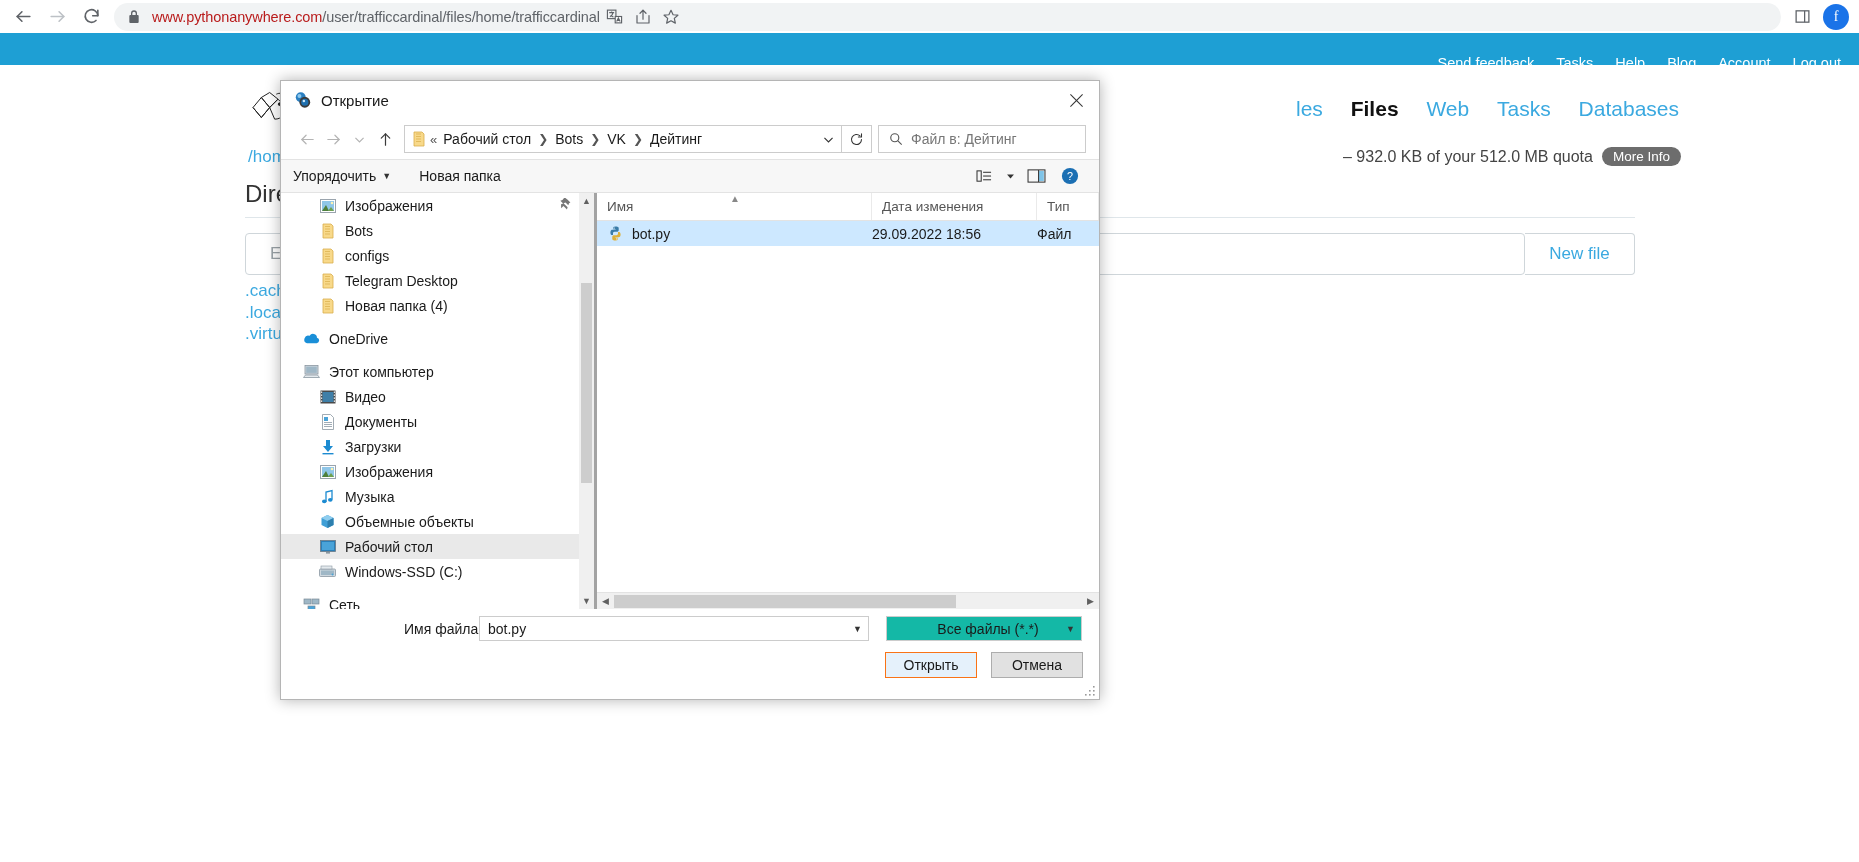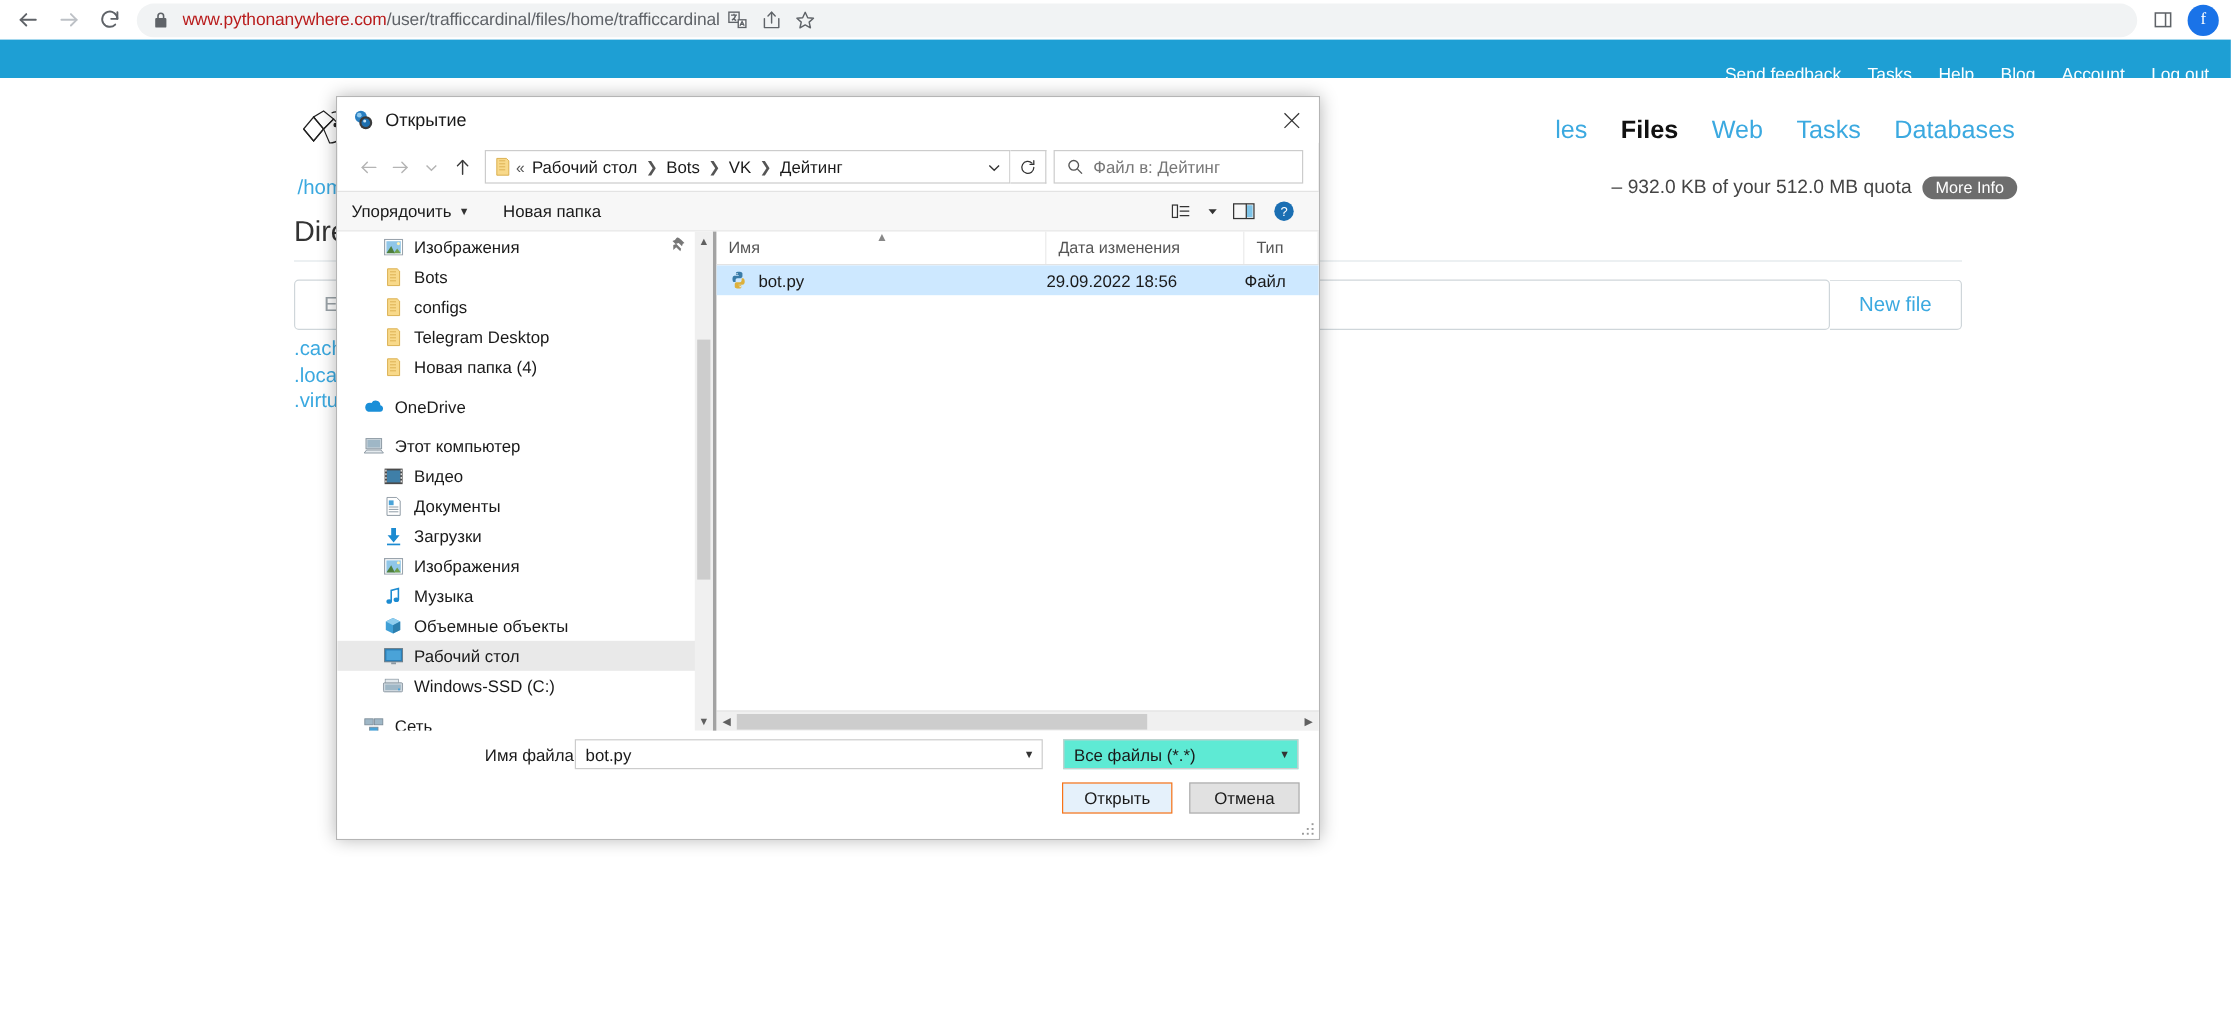--- a/index.html
+++ b/index.html
@@ -201,21 +201,21 @@
   #h-thumb{height:13px;background:#cdcdcd;margin:0 0px;}
   #dlg-footer{flex:none;height:90px;background:#fff;position:relative;}
   #fn-label{position:absolute;left:123px;top:12px;font-size:14px;color:#1a1a1a;}
   #fn-input{
     position:absolute;left:198px;top:7px;width:390px;height:25px;border:1px solid #ccc;
     background:#fff;display:flex;align-items:center;font-size:14px;color:#1a1a1a;padding-left:8px;
   }
   #fn-caret{position:absolute;right:6px;font-size:9px;color:#333;}
   #filter-select{
     position:absolute;left:605px;top:7px;width:196px;height:25px;border:1px solid #ccc;
-    background:#5eead4;display:flex;align-items:center;font-size:14px;color:#1a1a1a;padding-left:8px;
+    background:#14b8a6;display:flex;align-items:center;font-size:14px;color:#1a1a1a;padding-left:8px;justify-content:center;
   }
   #filter-caret{position:absolute;right:6px;font-size:9px;color:#333;}
   .dlg-btn{
     position:absolute;top:43px;width:92px;height:26px;font-size:14px;color:#1a1a1a;
     display:flex;align-items:center;justify-content:center;background:#e1e1e1;border:1px solid #adadad;
   }
   #btn-open{left:604px;background:#e5f1fb;border:1px solid #f97316;}
   #btn-cancel{left:710px;}
   #resize-grip{position:absolute;right:3px;bottom:2px;width:12px;height:12px;color:#9a9a9a;}
 </style>

